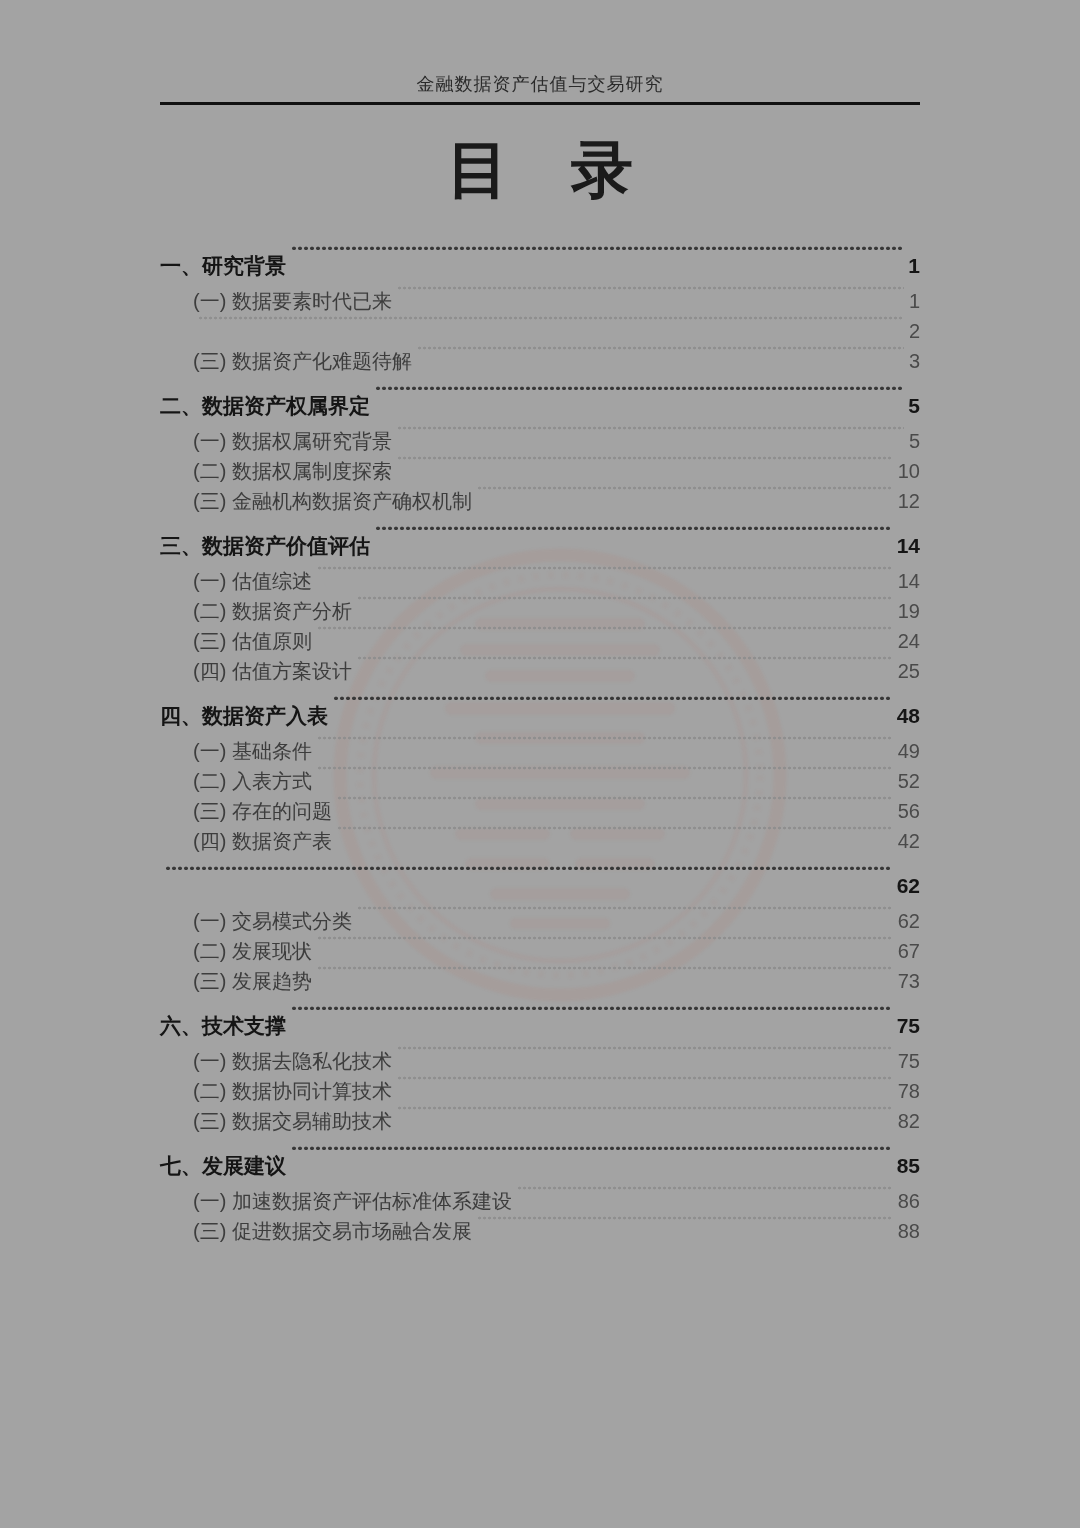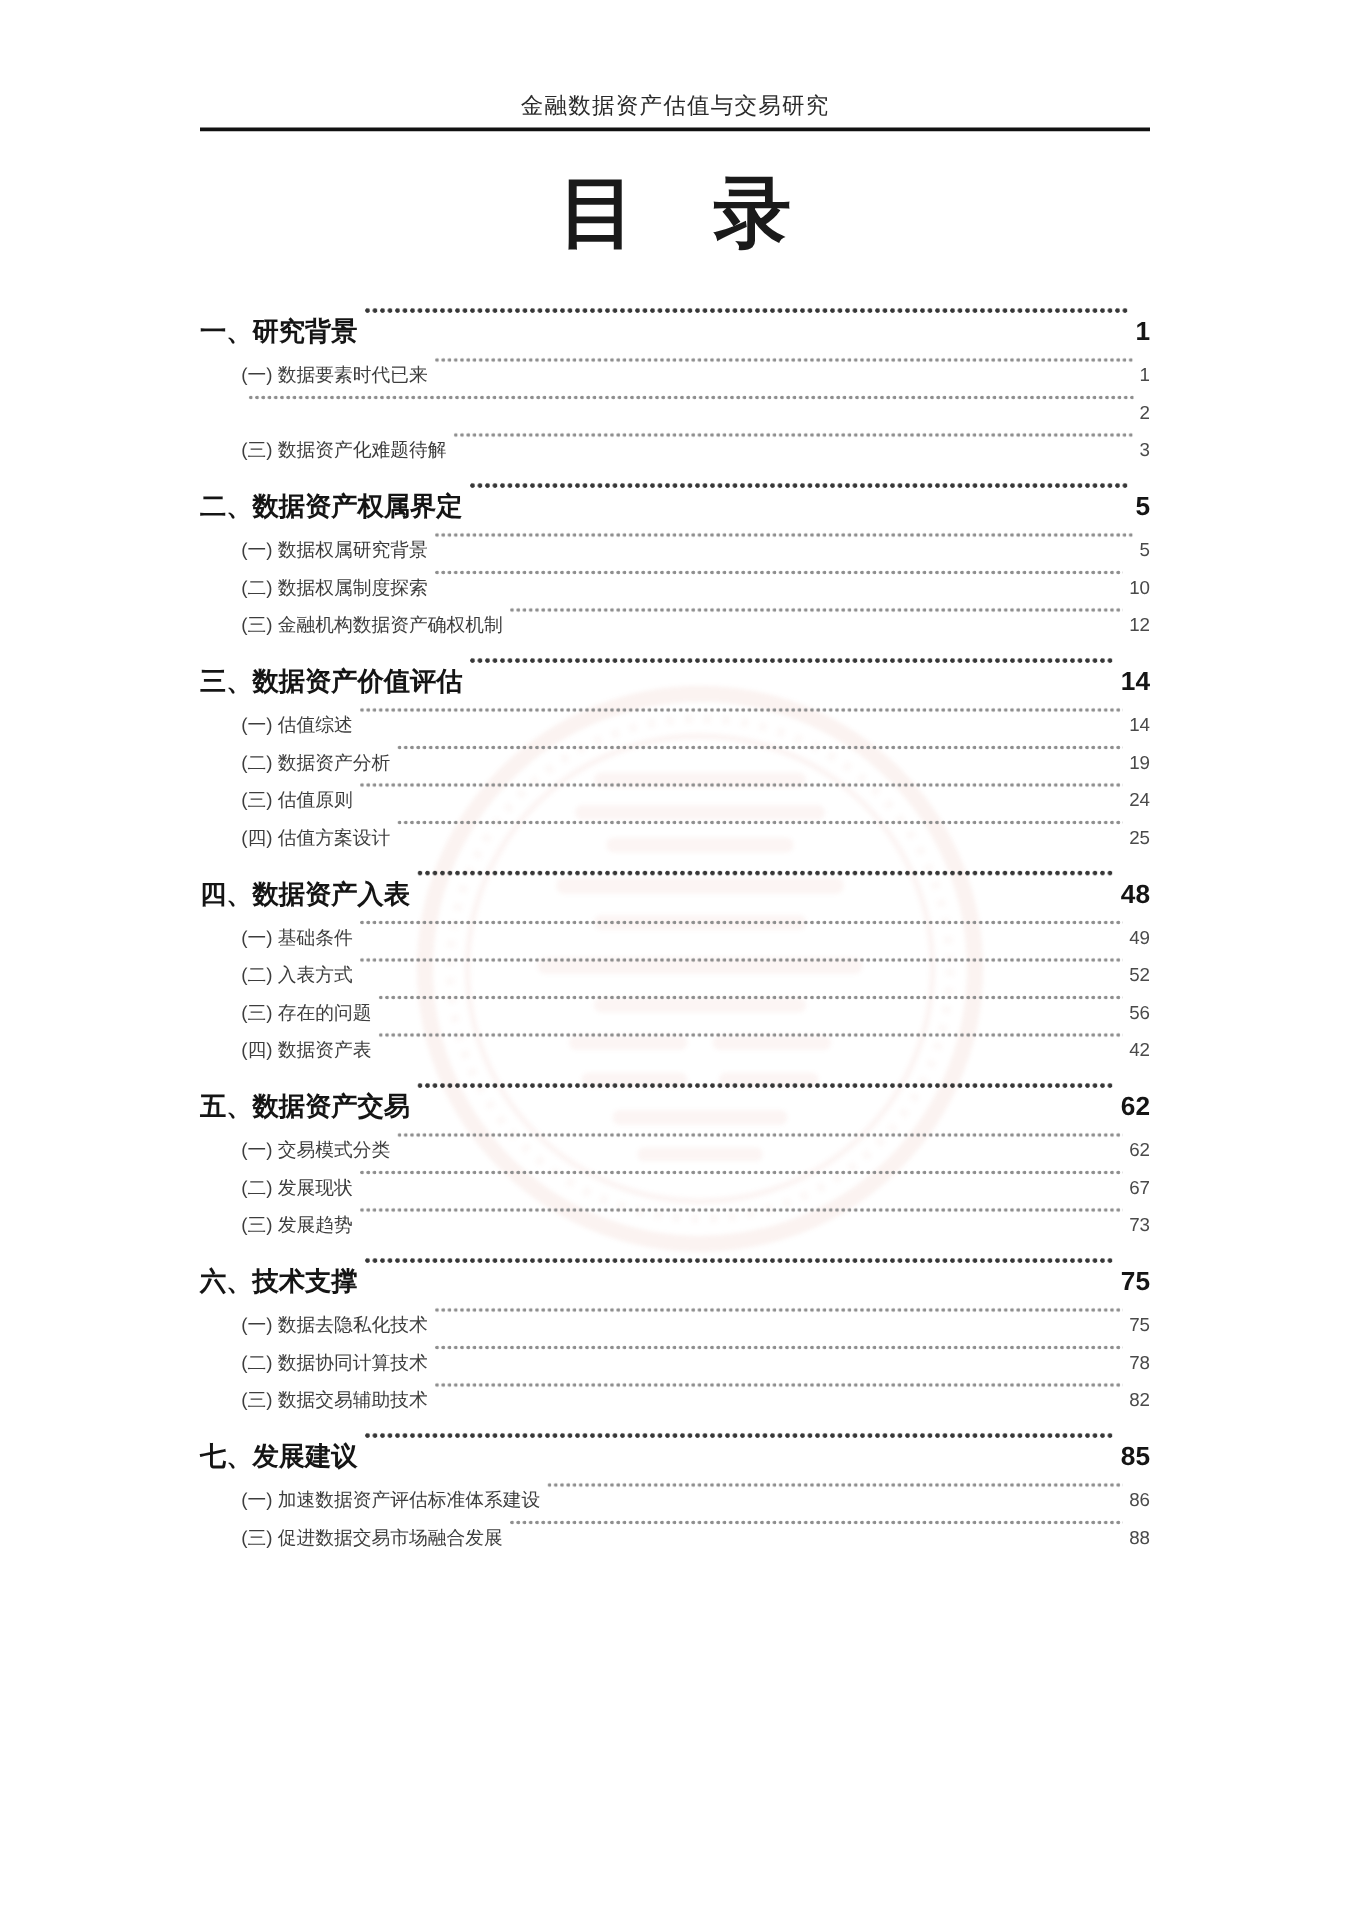--- a/index.html
+++ b/index.html
@@ -1,20 +1,20 @@
 <!DOCTYPE html>
 <html lang="zh"><head>
 <meta charset="utf-8">
 <style>
   html,body{margin:0;padding:0;background:#e9e9e9;}
   .page{
     position:relative;
     width:1080px;height:1528px;
     margin:0 auto;
-    background:#ffffff;
+    background:#a3a3a3;
     overflow:hidden;
     font-family:"Liberation Sans","DejaVu Sans",sans-serif;
     color:#1c1c1c;
   }
   
   .header{
     position:absolute;left:160px;top:0;width:760px;
     text-align:center;
     border-bottom:3px solid #111;
     padding-top:72px;padding-bottom:6px;
@@ -43,21 +43,21 @@
   .row{display:flex;align-items:flex-start;}
   .row .lbl{white-space:nowrap;}
   .row .pg{white-space:nowrap;text-align:right;padding-left:3px;}
   .row.head{
     margin-top:10px;
     line-height:40px;
     font-weight:700;font-size:21px;color:#151515;
   }
   .row.sub{
     line-height:30px;
-    font-size:15px;color:#3d3d3d;
+    font-size:20px;color:#3d3d3d;
     padding-left:33px;
   }
   .dots{
     flex:1 1 auto;
     height:4px;
     margin:0 2px 6px 6px;
     background-image:radial-gradient(circle at 1.6px 2px,#8f8f8f 1.2px,transparent 1.7px);
     background-size:5px 4px;
     background-repeat:repeat-x;
     background-position:left bottom;
@@ -190,21 +190,20 @@
       <span class="lbl">(三) 存在的问题</span>
       <span class="dots"></span>
       <span class="pg">56</span>
     </div>
       <div class="row sub">
       <span class="lbl">(四) 数据资产表</span>
       <span class="dots"></span>
       <span class="pg">42</span>
     </div>
       <div class="row head">
-      <span class="lbl">五、数据资产交易</span>
       <span class="dots"></span>
       <span class="pg">62</span>
     </div>
       <div class="row sub">
       <span class="lbl">(一) 交易模式分类</span>
       <span class="dots"></span>
       <span class="pg">62</span>
     </div>
       <div class="row sub">
       <span class="lbl">(二) 发展现状</span>

